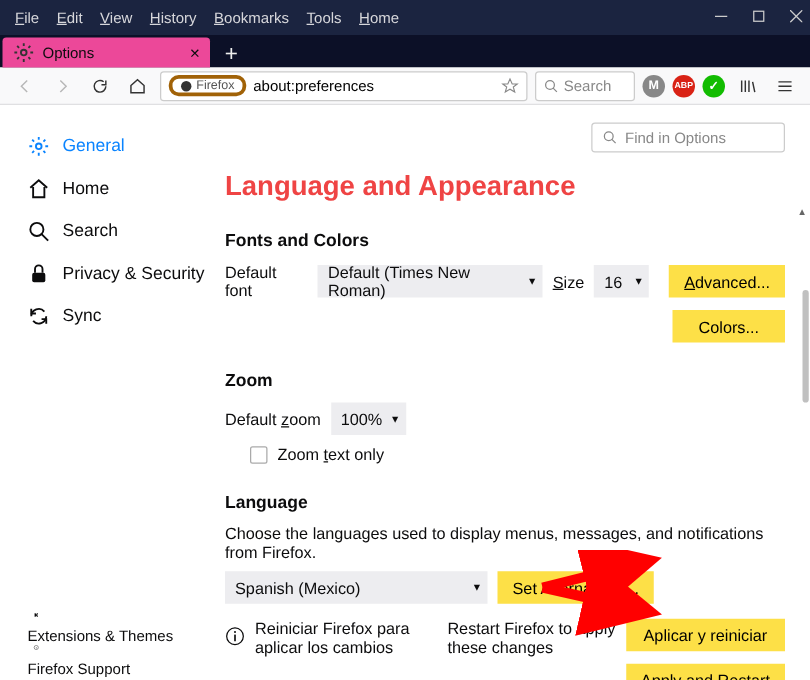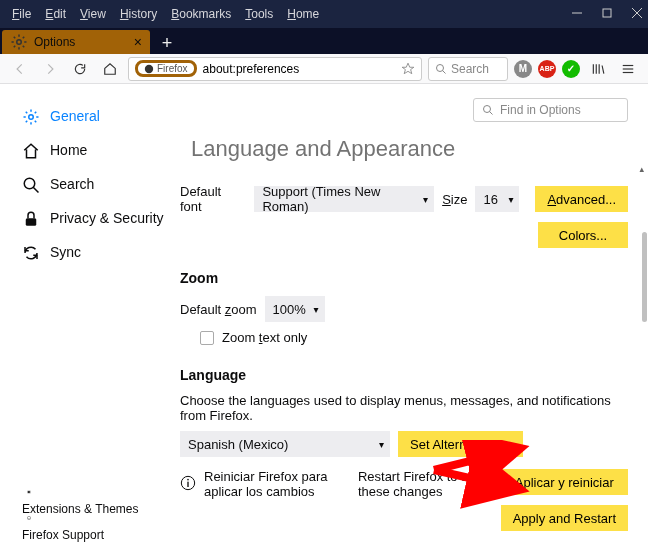--- a/index.html
+++ b/index.html
@@ -6,21 +6,21 @@
 body { width: 648px; height: 544px; overflow: hidden; background: #fff; font-size: 12px; color: #0c0c0d; position: relative; }
 
 .titlebar { height: 22px; background: #1b2440; color: #d7d7db; display: flex; align-items: center; padding: 14px 6px; }
 .titlebar .menu { display: flex; gap: 2px; }
 .titlebar .menu span { padding: 2px 6px; cursor: default; font-size: 12px; }
 .titlebar .menu span:first-letter { text-decoration: underline; }
 .winctrl { margin-left: auto; display: flex; gap: 20px; align-items: center; }
 .winctrl svg { width: 10px; height: 10px; }
 
 .tabstrip { height: 26px; background: #0c1027; display: flex; align-items: flex-end; padding-left: 2px; }
-.tab { background: #a16207; height: 24px; width: 148px; display: flex; align-items: center; padding: 0 8px; border-top-left-radius: 3px; border-top-right-radius: 3px; font-size: 12px; gap: 6px; }
+.tab { background: #ec4899; height: 24px; width: 166px; display: flex; align-items: center; padding: 0 8px; border-top-left-radius: 3px; border-top-right-radius: 3px; font-size: 12px; gap: 6px; }
 .tab .close { margin-left: auto; font-size: 14px; line-height: 1; }
 .newtab { width: 26px; height: 22px; color: #eee; display: flex; align-items: center; justify-content: center; font-size: 18px; margin-left: 4px; cursor: pointer; }
 
 .toolbar { height: 30px; background: #f9f9fa; display: flex; align-items: center; padding: 0 8px; gap: 6px; border-bottom: 1px solid #e0e0e2; }
 .tbtn { width: 24px; height: 24px; display: flex; align-items: center; justify-content: center; border-radius: 3px; }
 .tbtn.dis { opacity: .4; }
 .urlbar { flex: 1; height: 24px; border: 1px solid #ccc; border-radius: 3px; background: #fff; display: flex; align-items: center; padding: 0 6px; gap: 6px; }
 .urlbar .badge { font-size: 10px; color: #555; border: 3px solid #a16207; border-radius: 8px; padding: 0 6px; display: flex; align-items: center; gap: 3px; }
 .urlbar input { border: none; outline: none; flex: 1; font-size: 12px; }
 .searchbar { width: 80px; height: 24px; border: 1px solid #ccc; border-radius: 3px; background: #fff; display: flex; align-items: center; padding: 0 6px; gap: 4px; color: #888; }
@@ -30,21 +30,21 @@
 .sidebar { width: 166px; padding: 24px 0 0 22px; }
 .side-item { display: flex; gap: 10px; height: 34px; font-size: 14px; cursor: pointer; }
 .side-item.active { color: #0a84ff; font-weight: 500; }
 .side-icon { width: 18px; height: 18px; }
 .side-bottom { position: absolute; bottom: 8px; left: 22px; }
 .side-bottom .side-item { font-size: 12px; height: 26px; gap: 8px; flex-direction: column; }
 
 .main { flex: 1; padding: 14px 20px 0 14px; overflow: hidden; position: relative; }
 .find-opt { position: absolute; right: 20px; top: 14px; width: 155px; height: 24px; border: 1px solid #ccc; border-radius: 3px; display: flex; align-items: center; padding: 4px 8px; gap: 6px; color: #888; font-size: 12px; }
 
-h1 { font-size: 22px; font-weight: 400; color: #737373; margin-top: 38px; margin-bottom: 22px; margin-left: 11px; }
+h1 { font-size: 22px; font-weight: 700; color: #ef4444; margin-top: 38px; margin-bottom: 22px; }
 h2 { font-size: 14px; font-weight: 600; margin-bottom: 10px; }
 .section { margin-bottom: 22px; }
 .row { display: flex; align-items: center; gap: 8px; margin-bottom: 8px; font-size: 13px; }
 .row label { font-size: 13px; }
 .sel { background: #ededf0; border: none; height: 26px; padding: 0 22px 0 8px; font-size: 13px; position: relative; display: flex; align-items: center; cursor: pointer; }
 .sel::after { content: "▾"; position: absolute; right: 6px; font-size: 10px; }
 .btn { background: #fde047; border: none; height: 26px; padding: 0 12px; font-size: 13px; cursor: pointer; min-width: 90px; display: flex; align-items: center; justify-content: center; }
 .cb { width: 14px; height: 14px; border: 1px solid #aaa; border-radius: 2px; display: inline-block; }
 .info-box { display: flex; gap: 8px; padding: 4px 0; align-items: flex-start; }
 .info-col { flex: 1; display: flex; gap: 10px; font-size: 13px; }
@@ -219,23 +219,24 @@
       <svg width="12" height="12" viewBox="0 0 24 24">
           <circle cx="10" cy="10" r="7" fill="none" stroke="#888" stroke-width="2"></circle>
           <line x1="15" y1="15" x2="21" y2="21" stroke="#888" stroke-width="2"></line>
         </svg>
       <span>Find in Options</span>
     </div>
 
     <h1>Language and Appearance</h1>
 
     <div class="section">
+      <h2>Fonts and Colors</h2>
       <div class="row">
         <label>Default font</label>
-        <div class="sel" style="width:180px">Support (Times New Roman)</div>
+        <div class="sel" style="width:180px">Default (Times New Roman)</div>
         <label><span class="u">S</span>ize</label>
         <div class="sel" style="width:44px">16</div>
         <div style="flex:1"></div>
         <button class="btn">
             <span><span class="u">A</span>dvanced...</span>
           </button>
       </div>
       <div class="row">
         <div style="flex:1"></div>
         <button class="btn">Colors...</button>

